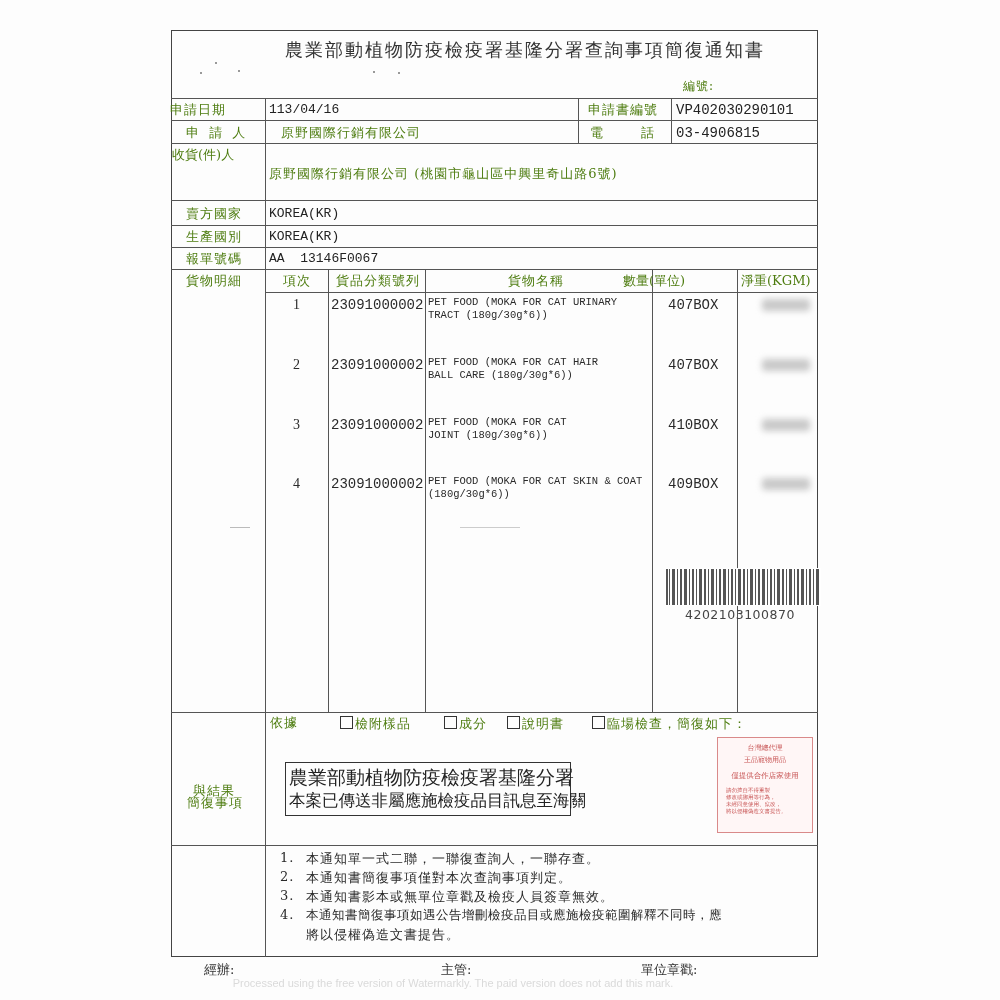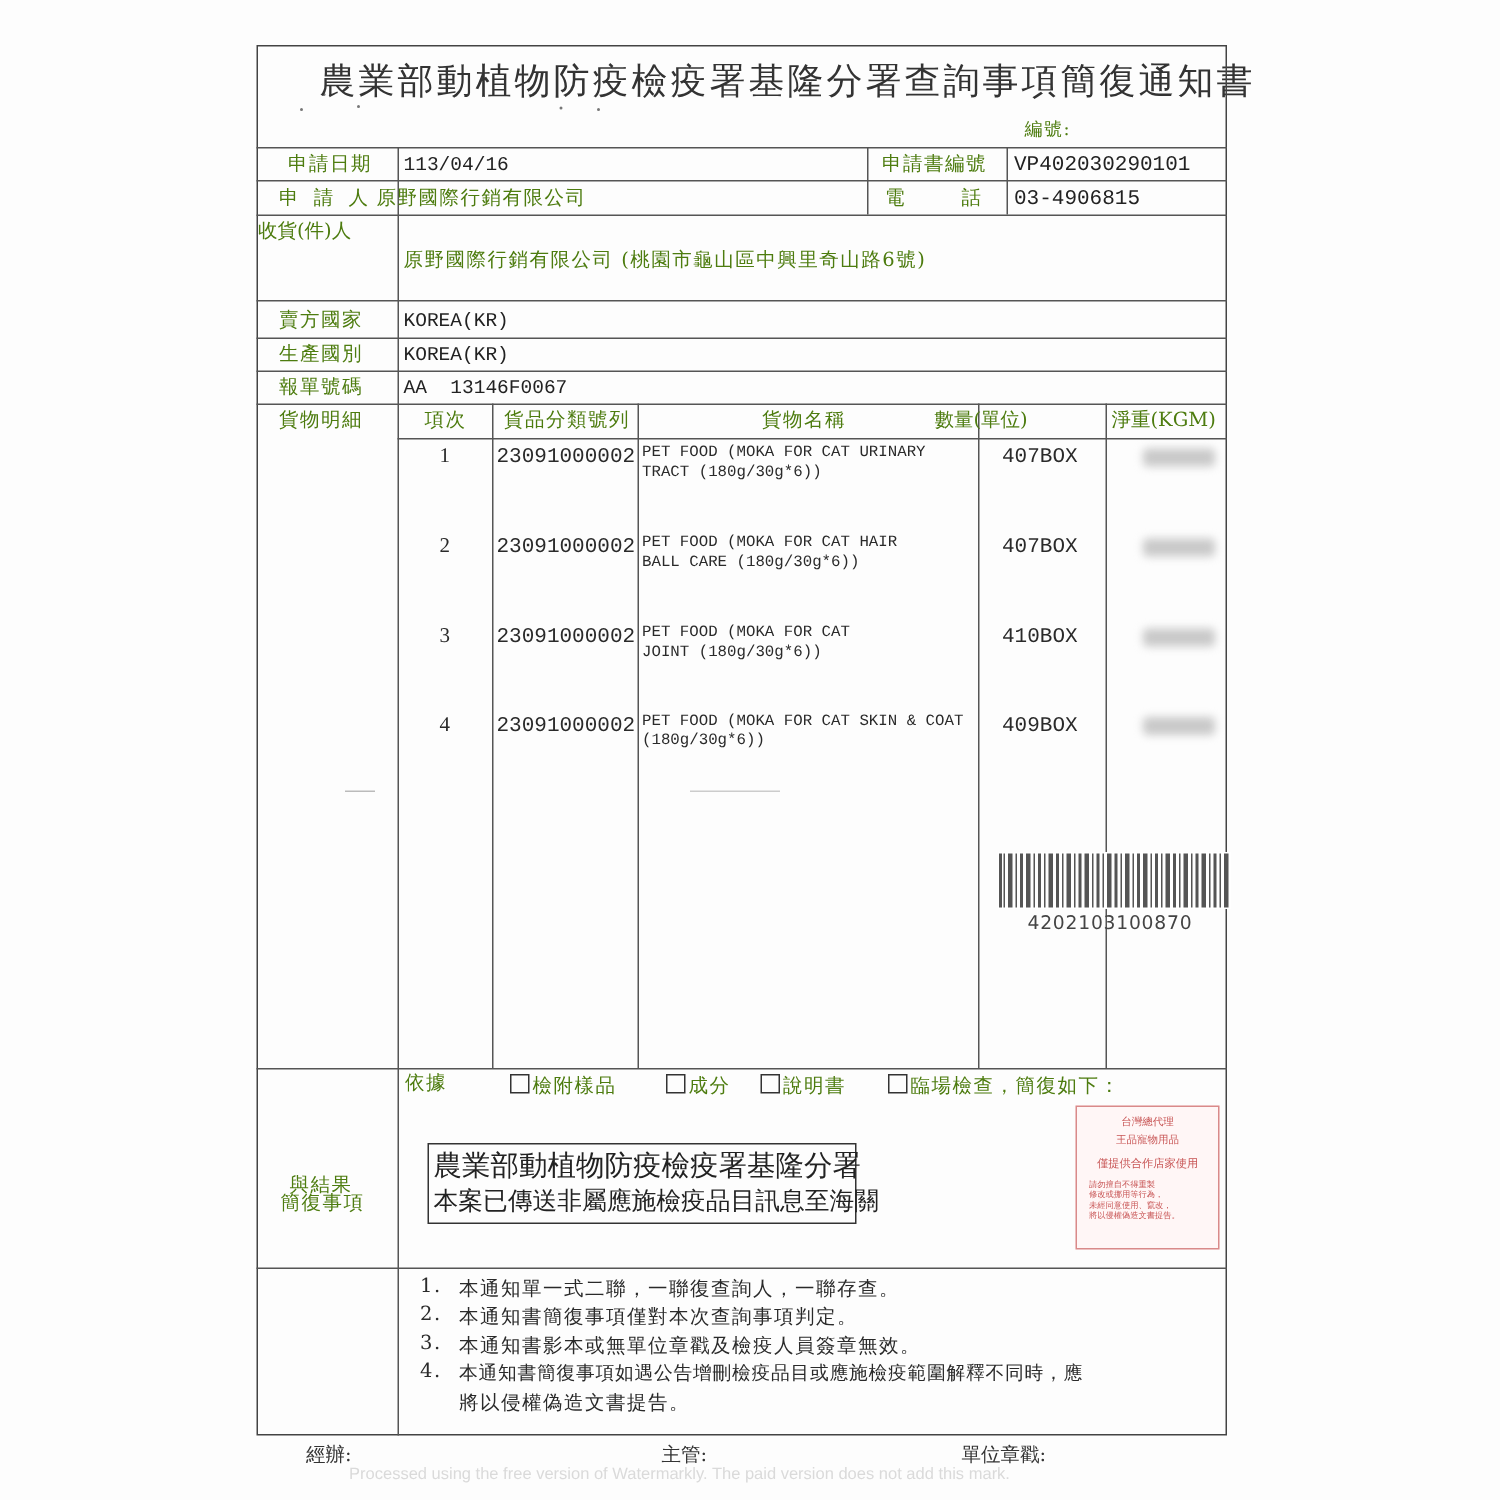--- a/index.html
+++ b/index.html
@@ -5,21 +5,21 @@
   html, body { margin:0; padding:0; background:#ffffff; }
   body { width:1000px; height:1000px; position:relative; overflow:hidden;
          font-family:"DejaVu Serif", serif; color:#2a2a2a; }
   .page { position:absolute; left:0; top:0; width:1000px; height:1000px; background:#fdfdfd; }
   .frame { position:absolute; left:171px; top:30px; width:647px; height:927px;
            border:1.5px solid #444; box-sizing:border-box; }
   .hline { position:absolute; height:0; border-top:1.3px solid #555; }
   .vline { position:absolute; width:0; border-left:1.3px solid #555; }
   .t { position:absolute; white-space:nowrap; font-size:13px; line-height:1; }
   .title { position:absolute; left:171px; top:38px; width:708px; text-align:center;
-           font-size:24px; letter-spacing:2px; color:#333; }
+           font-size:18px; letter-spacing:2px; color:#333; }
   .lbl { font-size:13px; letter-spacing:1px; color:#4d7c0f; }
   .mono { font-family:"Liberation Mono", "DejaVu Sans Mono", monospace; font-size:13px; color:#222; }
   .item-no { font-family:"Liberation Serif", serif; font-size:14px; }
   .code { font-family:"Liberation Mono", monospace; font-size:14px; }
   .desc { font-family:"Liberation Mono", monospace; font-size:10.5px; line-height:13px; white-space:normal; width:222px; }
   .qty { font-family:"Liberation Mono", monospace; font-size:14px; }
   .blur { position:absolute; height:12px; width:48px; background:#c9c9c9; filter:blur(3px); border-radius:3px; }
   .chk { display:inline-block; width:11px; height:11px; border:1.2px solid #333; vertical-align:-1px; margin-right:2px; }
   .stamp { position:absolute; left:285px; top:762px; width:286px; height:54px; border:1.5px solid #333;
            box-sizing:border-box; padding:2px 3px; font-size:19px; line-height:24px; letter-spacing:0px; color:#222; }
@@ -65,27 +65,27 @@
   <div class="hline" style="left:171px;top:845px;width:647px"></div>
 
   <div class="vline" style="left:265px;top:98px;height:859px"></div>
   <div class="vline" style="left:578px;top:98px;height:45px"></div>
   <div class="vline" style="left:671px;top:98px;height:45px"></div>
   <div class="vline" style="left:328px;top:269px;height:443px"></div>
   <div class="vline" style="left:425px;top:269px;height:443px"></div>
   <div class="vline" style="left:652px;top:269px;height:443px"></div>
   <div class="vline" style="left:737px;top:269px;height:443px"></div>
 
-  <div class="t lbl" style="left:192px;top:103px">申請日期</div>
+  <div class="t lbl" style="left:170px;top:103px">申請日期</div>
   <div class="t mono" style="left:269px;top:103px">113/04/16</div>
   <div class="t lbl" style="left:588px;top:103px">申請書編號</div>
   <div class="t mono" style="left:676px;top:103px;font-size:14px">VP402030290101</div>
 
   <div class="t lbl" style="left:186px;top:126px;letter-spacing:3px">申 請 人</div>
-  <div class="t lbl" style="left:251px;top:126px">原野國際行銷有限公司</div>
+  <div class="t lbl" style="left:281px;top:126px">原野國際行銷有限公司</div>
   <div class="t lbl" style="left:590px;top:126px;letter-spacing:4px">電　　話</div>
   <div class="t mono" style="left:676px;top:126px;font-size:14px">03-4906815</div>
 
   <div class="t lbl" style="left:172px;top:148px;letter-spacing:0">收貨(件)人</div>
   <div class="t lbl" style="left:269px;top:167px">原野國際行銷有限公司 (桃園市龜山區中興里奇山路6號)</div>
 
   <div class="t lbl" style="left:186px;top:207px">賣方國家</div>
   <div class="t mono" style="left:269px;top:207px">KOREA(KR)</div>
 
   <div class="t lbl" style="left:186px;top:230px">生產國別</div>

